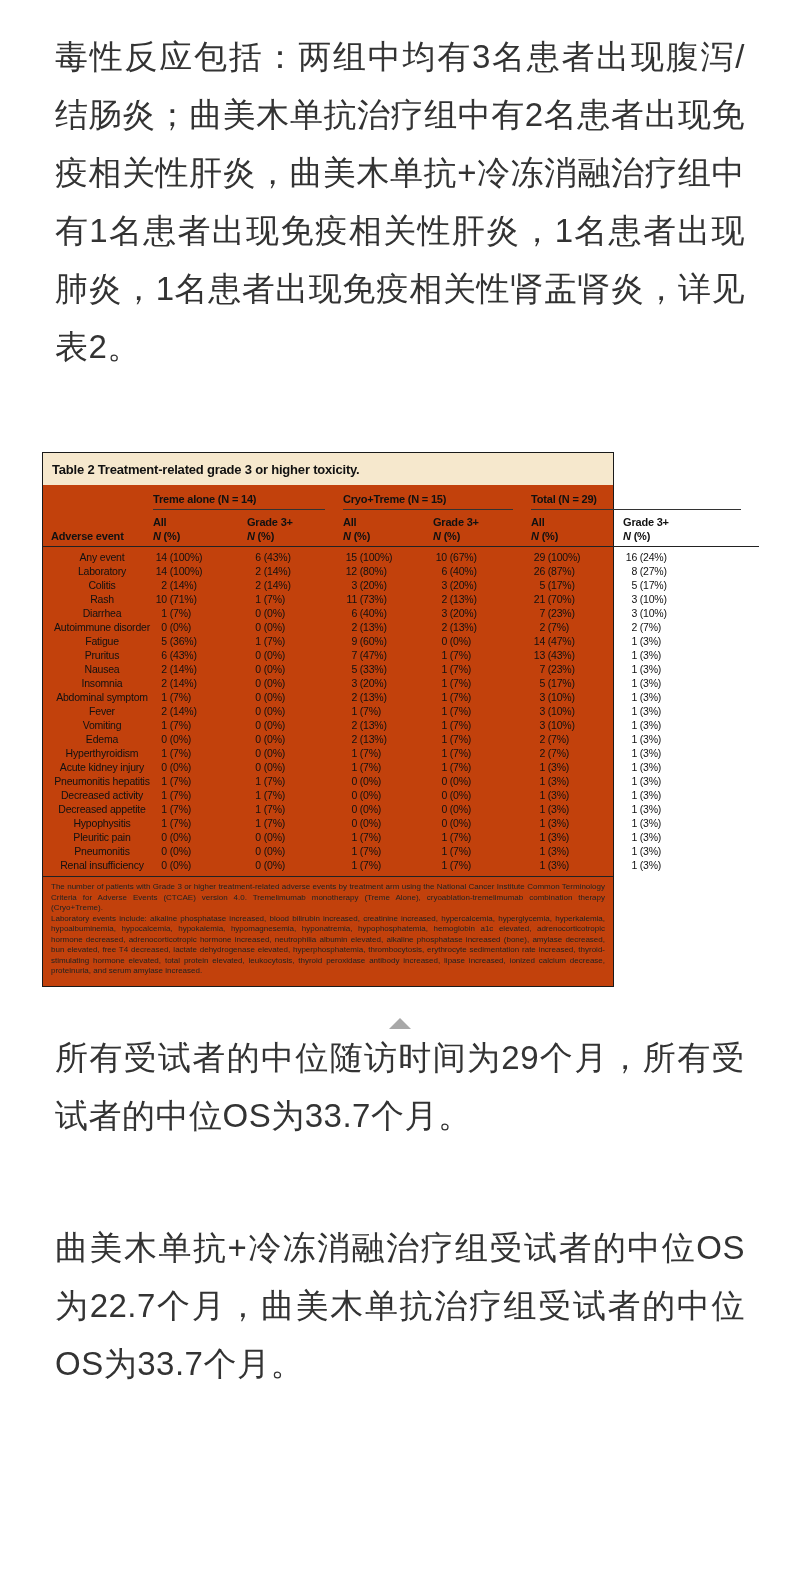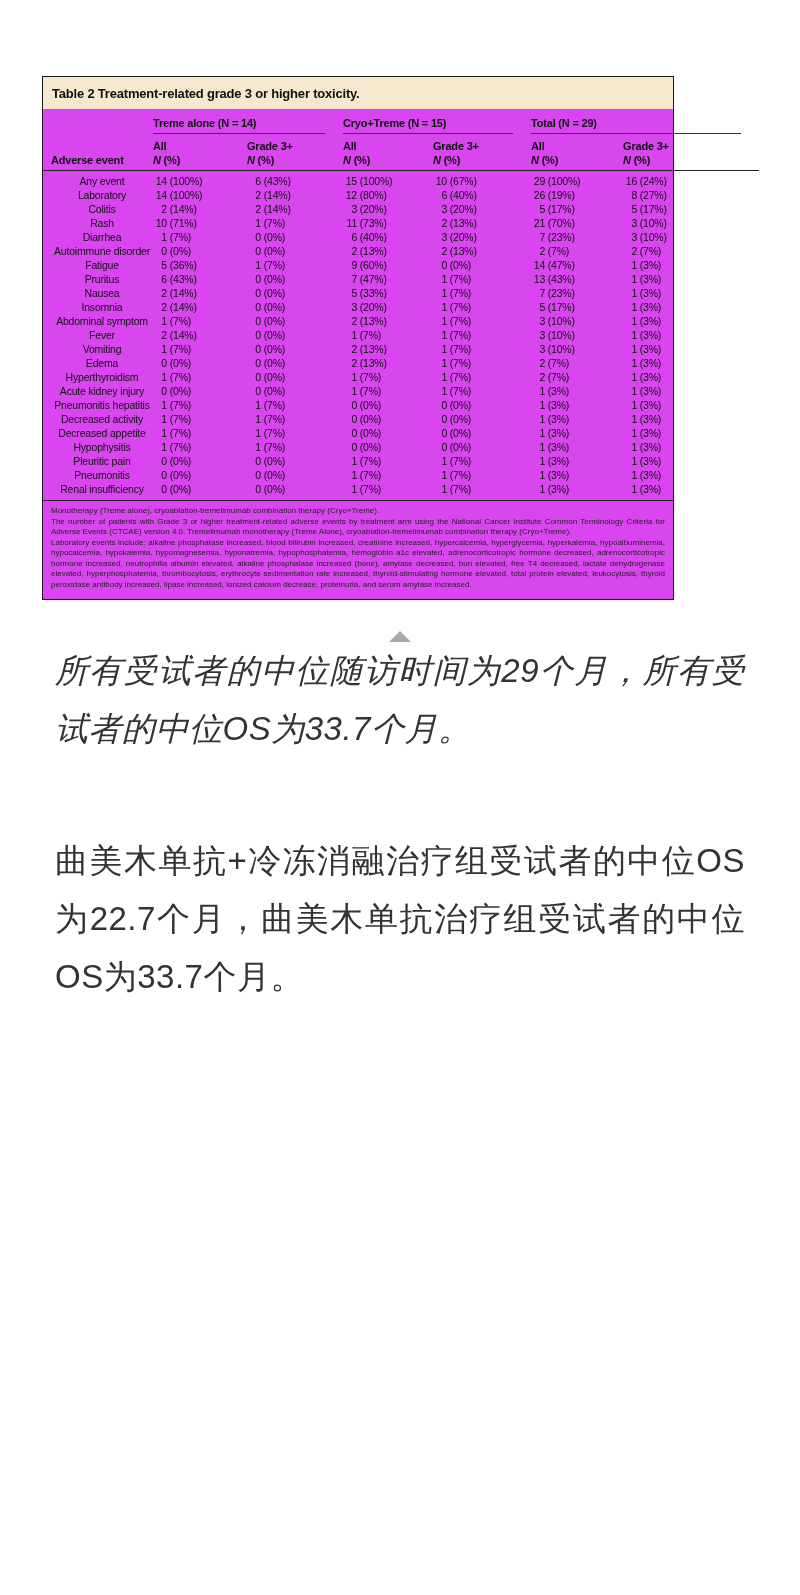--- a/index.html
+++ b/index.html
@@ -21,23 +21,23 @@
     line-height: 58px;
     color: #333;
     text-align: justify;
     letter-spacing: 0.5px;
   }
   .para-top { padding-top: 28px; }
 
   
   .tablebox {
     margin: 76px 0 0 42px;
-    width: 632px;
+    width: 572px;
     border: 1.5px solid #1a1a1a;
-    background: #d946ef;
+    background: #c2410c;
     color: #111;
     letter-spacing: -0.2px;
   }
   .titleband {
     background: #f6e8cd;
     padding: 9px 9px 8px 9px;
     font-size: 13px;
     font-weight: bold;
     line-height: 15px;
     color: #111;
@@ -120,29 +120,30 @@
   
   .sec-heading {
     margin: 93px 55px 0 55px;
     width: 690px;
     font-size: 33px;
     line-height: 58px;
     font-weight: bold;
     color: #c2996a;
     letter-spacing: 0.5px;
   }
-  .sec-para1 { margin-top: 0; font-style: italic; }
+  .sec-para1 { margin-top: 0; }
   .sec-para2 { margin-top: 74px; }
   .bottom-pad { height: 41px; }
 </style>
 </head>
 <body>
 
 <div class="content">
 
+  <p class="zh-para para-top">毒性反应包括：两组中均有3名患者出现腹泻/结肠炎；曲美木单抗治疗组中有2名患者出现免疫相关性肝炎，曲美木单抗+冷冻消融治疗组中有1名患者出现免疫相关性肝炎，1名患者出现肺炎，1名患者出现免疫相关性肾盂肾炎，详见表2。</p>
 
   <div class="tablebox">
     <div class="titleband">Table 2 Treatment-related grade 3 or higher toxicity.</div>
 
     <table class="tox">
       <colgroup>
         <col class="col-evt">
           <col class="col-a1">
           <col class="col-g1">
         <col class="col-a2">
@@ -191,21 +192,21 @@
             <td class="val"><span class="num">10</span><span class="pct"> (67%)</span></td>
             <td class="val"><span class="num">29</span><span class="pct"> (100%)</span></td>
             <td class="val"><span class="num">16</span><span class="pct"> (24%)</span></td>
           </tr>
           <tr>
             <td class="evt">Laboratory</td>
             <td class="val"><span class="num">14</span><span class="pct"> (100%)</span></td>
             <td class="val"><span class="num">2</span><span class="pct"> (14%)</span></td>
             <td class="val"><span class="num">12</span><span class="pct"> (80%)</span></td>
             <td class="val"><span class="num">6</span><span class="pct"> (40%)</span></td>
-            <td class="val"><span class="num">26</span><span class="pct"> (19%)</span></td>
+            <td class="val"><span class="num">26</span><span class="pct"> (87%)</span></td>
             <td class="val"><span class="num">8</span><span class="pct"> (27%)</span></td>
           </tr>
           <tr>
             <td class="evt">Colitis</td>
             <td class="val"><span class="num">2</span><span class="pct"> (14%)</span></td>
             <td class="val"><span class="num">2</span><span class="pct"> (14%)</span></td>
             <td class="val"><span class="num">3</span><span class="pct"> (20%)</span></td>
             <td class="val"><span class="num">3</span><span class="pct"> (20%)</span></td>
             <td class="val"><span class="num">5</span><span class="pct"> (17%)</span></td>
             <td class="val"><span class="num">5</span><span class="pct"> (17%)</span></td>
@@ -387,21 +388,20 @@
             <td class="val"><span class="num">0</span><span class="pct"> (0%)</span></td>
             <td class="val"><span class="num">1</span><span class="pct"> (7%)</span></td>
             <td class="val"><span class="num">1</span><span class="pct"> (7%)</span></td>
             <td class="val"><span class="num">1</span><span class="pct"> (3%)</span></td>
             <td class="val"><span class="num">1</span><span class="pct"> (3%)</span></td>
           </tr>
         </tbody>
     </table>
 
     <div class="footnotes">
-      <p>Monotherapy (Treme alone), cryoablation-tremelimumab combination therapy (Cryo+Treme).</p>
       <p>The number of patients with Grade 3 or higher treatment-related adverse events by treatment arm using the National Cancer Institute Common Terminology Criteria for Adverse Events (CTCAE) version 4.0. Tremelimumab monotherapy (Treme Alone), cryoablation-tremelimumab combination therapy (Cryo+Treme).</p>
       <p>Laboratory events include: alkaline phosphatase increased, blood bilirubin increased, creatinine increased, hypercalcemia, hyperglycemia, hyperkalemia, hypoalbuminemia, hypocalcemia, hypokalemia, hypomagnesemia, hyponatremia, hypophosphatemia, hemoglobin a1c elevated, adrenocorticotropic hormone decreased, adrenocorticotropic hormone increased, neutrophilia albumin elevated, alkaline phosphatase increased (bone), amylase decreased, bun elevated, free T4 decreased, lactate dehydrogenase elevated, hyperphosphatemia, thrombocytosis, erythrocyte sedimentation rate increased, thyroid-stimulating hormone elevated, total protein elevated, leukocytosis, thyroid peroxidase antibody increased, lipase increased, ionized calcium decrease, proteinuria, and serum amylase increased.</p>
     </div>
   </div>
 
   <div class="caption-wrap">
     <div class="tri-up"></div>
   </div>
 
 

